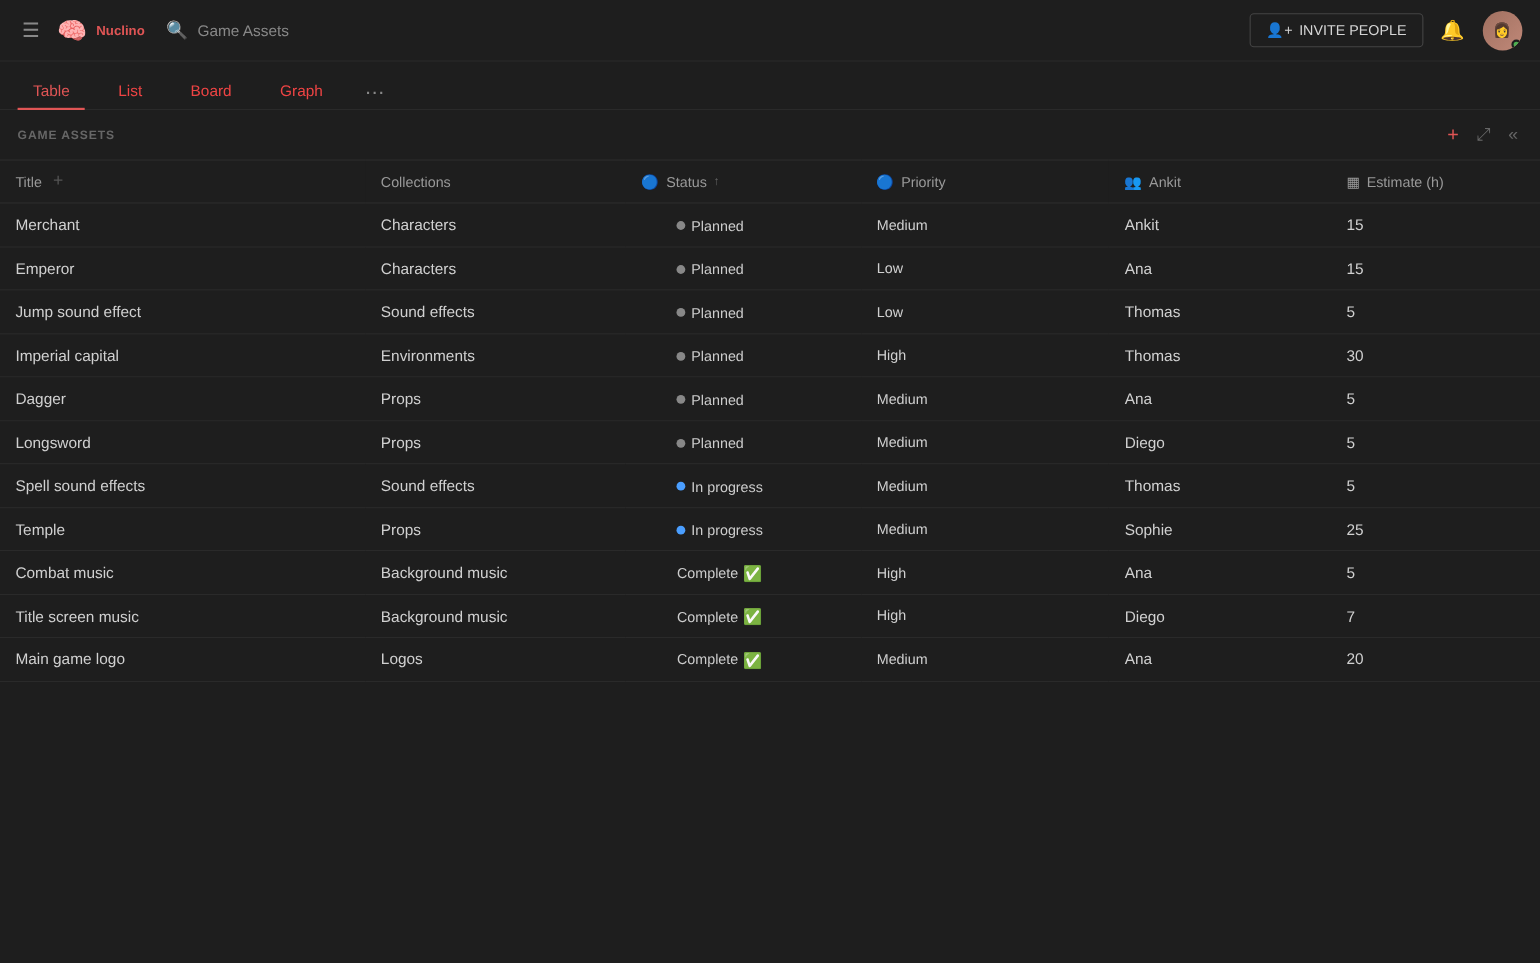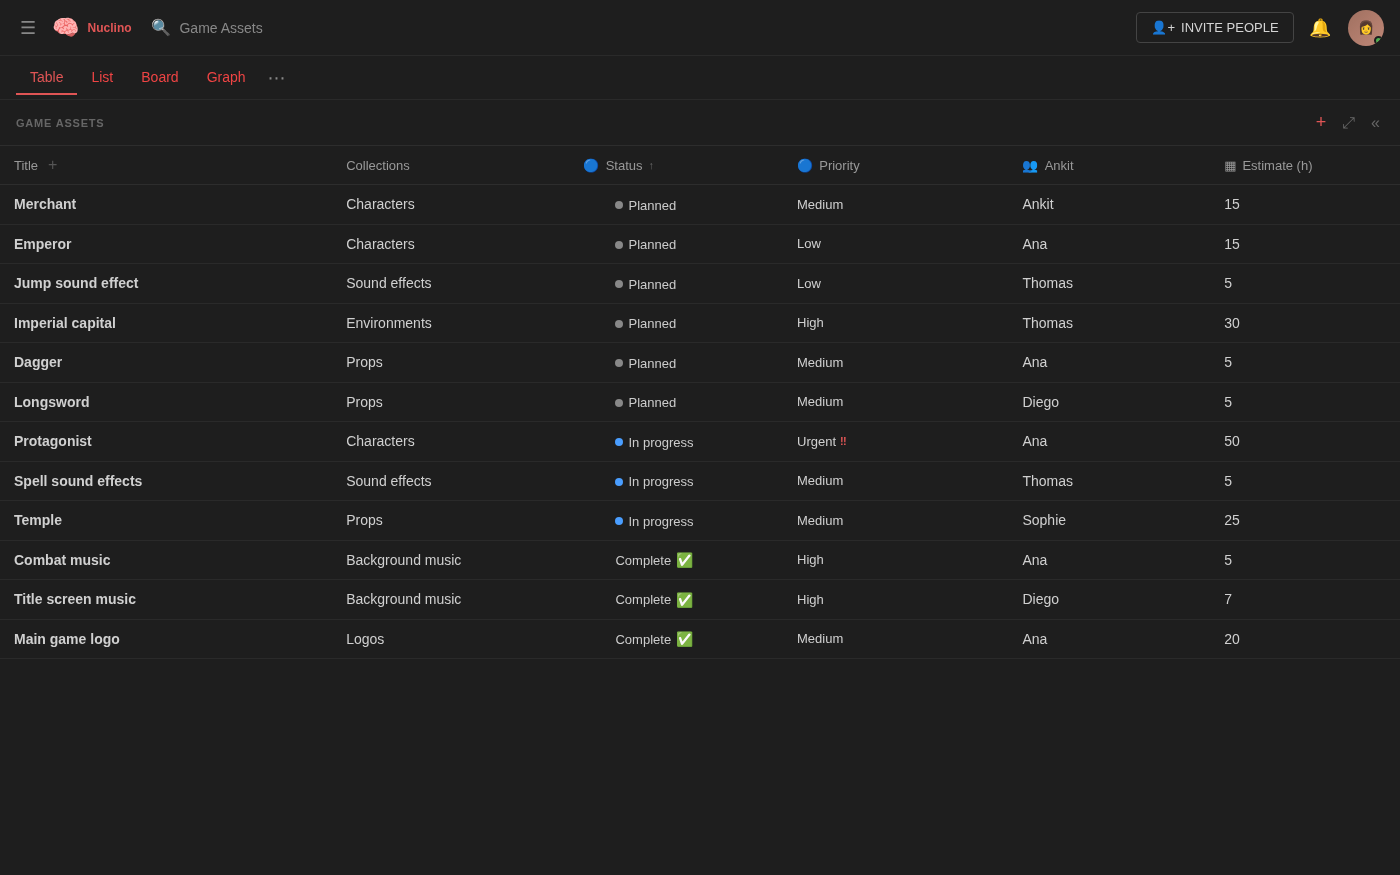--- a/index.html
+++ b/index.html
@@ -95,25 +95,25 @@
       width: 9px;
       height: 9px;
       background: #4caf50;
       border-radius: 50%;
       border: 2px solid #1e1e1e;
     }
 
     
     .tab-nav {
       display: flex;
-      align-items: center;
+      align-items: flex-end;
       padding: 0 16px;
       height: 44px;
       border-bottom: 1px solid #2a2a2a;
-      gap: 0;
+      gap: 16px;
     }
     .tab-item {
       padding: 8px 14px;
       font-size: 14px;
       color: #ef4444;
       cursor: pointer;
       border-bottom: 2px solid transparent;
       margin-bottom: -1px;
     }
     .tab-item.active {
@@ -223,21 +223,21 @@
     .data-table tbody tr {
       border-bottom: 1px solid #2a2a2a;
     }
     .data-table td {
       padding: 11px 14px;
       font-size: 14px;
       color: #d0d0d0;
       vertical-align: middle;
     }
     .td-title {
-      font-weight: 700;
+      font-weight: 400;
       color: #e0e0e0;
     }
     .status-badge {
       display: inline-flex;
       align-items: center;
       gap: 5px;
       font-size: 13px;
       color: #ccc;
       padding-left: 32px;
     }
@@ -423,34 +423,20 @@
     <td class="col-w-stat"><span class="status-badge">
       <span class="status-dot" style="background:#888888;"></span>Planned
     </span></td>
     <td class="col-w-pri">
             <span class="priority-cell">Medium</span>
           </td>
     <td class="col-w-own">Diego</td>
     <td class="col-w-est">5</td>
   </tr>
         <tr>
-    <td class="col-w-title td-title">Protagonist</td>
-    <td class="col-w-coll">Characters</td>
-    <td class="col-w-stat"><span class="status-badge">
-      <span class="status-dot" style="background:#4a9eff;"></span>In progress
-    </span></td>
-    <td class="col-w-pri">
-            <span class="priority-cell">
-      Urgent <span class="urgent-marks" style="color:#e05555;font-weight:bold;">‼</span>
-    </span>
-          </td>
-    <td class="col-w-own">Ana</td>
-    <td class="col-w-est">50</td>
-  </tr>
-        <tr>
     <td class="col-w-title td-title">Spell sound effects</td>
     <td class="col-w-coll">Sound effects</td>
     <td class="col-w-stat"><span class="status-badge">
       <span class="status-dot" style="background:#4a9eff;"></span>In progress
     </span></td>
     <td class="col-w-pri">
             <span class="priority-cell">Medium</span>
           </td>
     <td class="col-w-own">Thomas</td>
     <td class="col-w-est">5</td>

